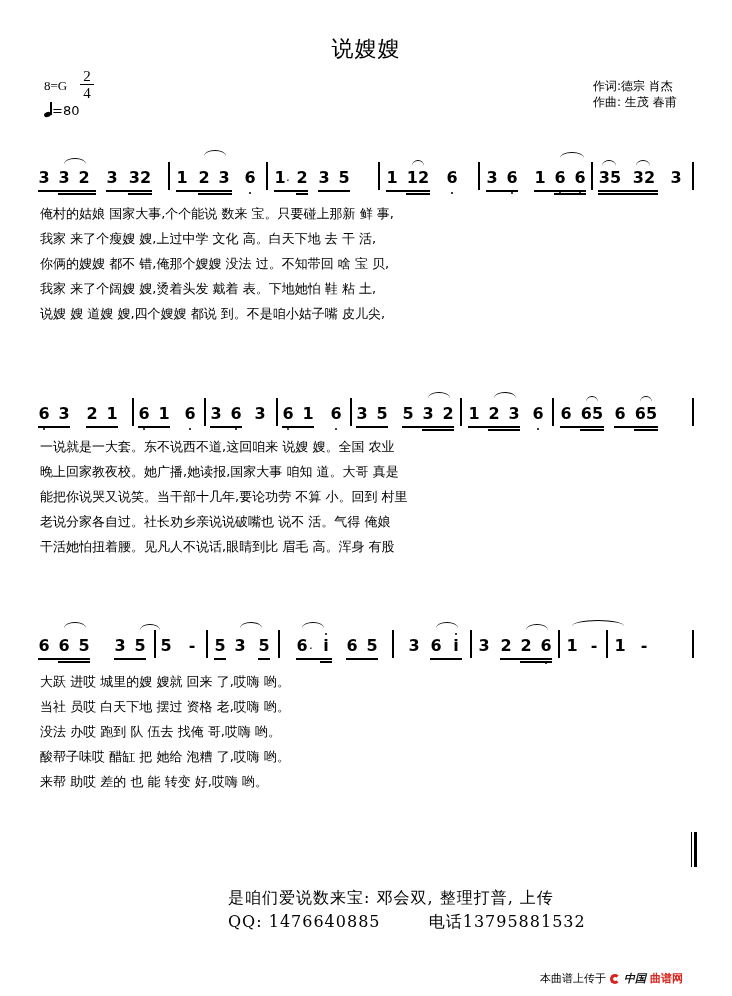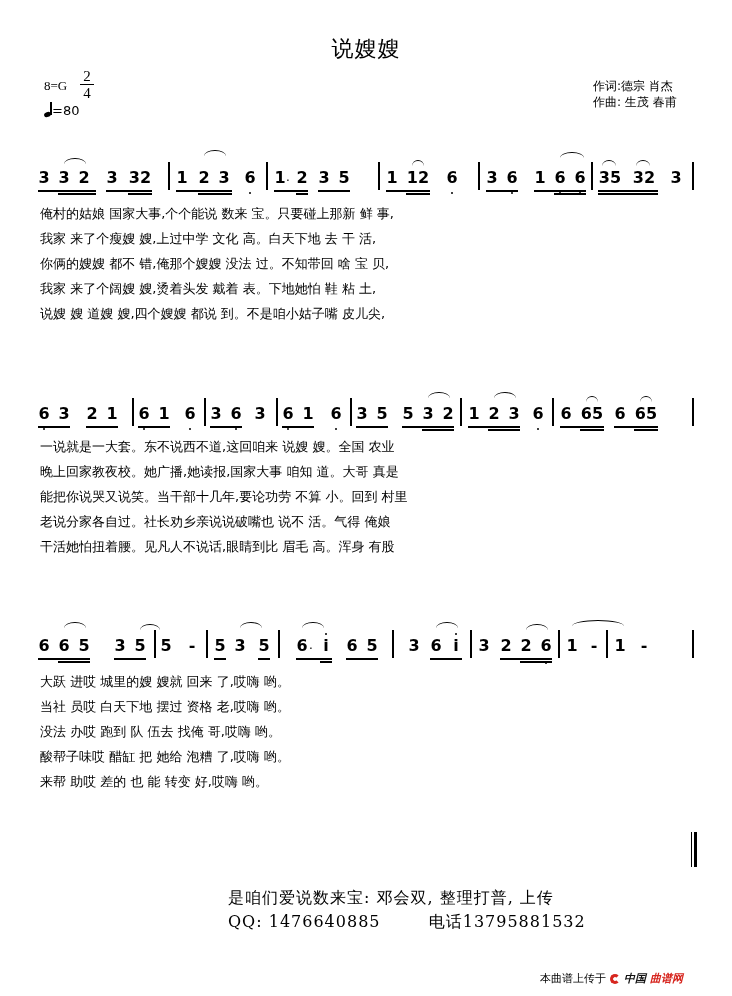--- a/index.html
+++ b/index.html
@@ -30,21 +30,21 @@
 
   .endbar { left:691px; top:832px; width:4px; height:35px; }
   .endbar:before { content:""; position:absolute; left:0; top:0; width:1px; height:35px; background:#000; }
   .endbar:after { content:""; position:absolute; left:3px; top:0; width:2.5px; height:35px; background:#000; }
 
   .footer1 { left:228px; top:888px; font-family:"DejaVu Serif", serif; font-size:16px; letter-spacing:1px; }
   .footer2 { left:228px; top:912px; font-family:"DejaVu Serif", serif; font-size:16px; letter-spacing:1px; }
   .watermark { left:540px; top:971px; font-size:11px; display:flex; align-items:center; gap:4px; }
   .logo-c { display:inline-block; width:10px; height:10px; border-radius:50%; border:3px solid #d7261f; border-right-color:transparent; box-sizing:border-box; }
   .logo-zh { font-weight:bold; font-style:italic; color:#111; }
-  .logo-red { font-weight:bold; font-style:italic; color:#d7261f; }
+  .logo-red { font-weight:bold; color:#d7261f; }
 </style>
 </head>
 <body>
 
 <div class="abs title">说嫂嫂</div>
 <div class="abs key">8=G</div>
 <div class="abs frac">
   <div class="num">2</div>
   <div class="den">4</div>
 </div>

